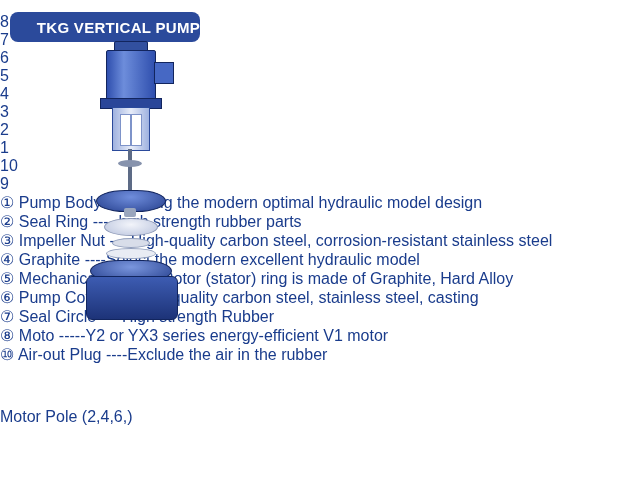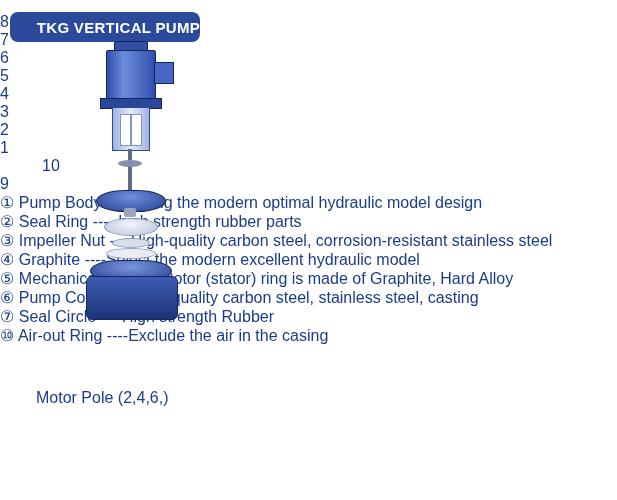--- a/index.html
+++ b/index.html
@@ -213,21 +213,21 @@
 <div class="leadv" style="left:114px;top:275px;height:13px;"></div>
 
 <div class="num" style="left:214px;top:74px;">8</div>
 <div class="num" style="left:214px;top:129px;">7</div>
 <div class="num" style="left:214px;top:164px;">6</div>
 <div class="num" style="left:214px;top:194px;">5</div>
 <div class="num" style="left:214px;top:210px;">4</div>
 <div class="num" style="left:214px;top:225px;">3</div>
 <div class="num" style="left:214px;top:238px;">2</div>
 <div class="num" style="left:214px;top:262px;">1</div>
-<div class="num" style="left:32px;top:236px;padding-left:42px;">10</div>
+<div class="num" style="left:32px;top:236px;">10</div>
 <div class="num" style="left:32px;top:281px;">9</div>
 
 <div class="arrow-tail"></div>
 <div class="arrow"></div>
 
 <div class="legend">
   <div class="legend-row">
     <span class="circ">①</span>
     <span class="legend-name">Pump Body</span>
     <span class="legend-desc"> ---- Using the modern optimal hydraulic model design</span>
@@ -256,31 +256,36 @@
     <span class="circ">⑥</span>
     <span class="legend-name">Pump Cover</span>
     <span class="legend-desc"> ----High-quality carbon steel, stainless steel, casting</span>
   </div>
   <div class="legend-row">
     <span class="circ">⑦</span>
     <span class="legend-name">Seal Circle</span>
     <span class="legend-desc"> ----High strength Rubber</span>
   </div>
   <div class="legend-row">
+    <span class="circ">⑧</span>
+    <span class="legend-name">Moto</span>
+    <span class="legend-desc"> -----Y2 or YX3 series energy-efficient V1 motor</span>
+  </div>
+  <div class="legend-row">
     <span class="circ">⑩</span>
-    <span class="legend-name">Air-out Ring</span>
-    <span class="legend-desc"> ----Exclude the air in the casing</span>
+    <span class="legend-name">Air-out Plug</span>
+    <span class="legend-desc"> ----Exclude the air in the rubber</span>
   </div>
 </div>
 
 <div class="model-box">
 
   <div class="mv" style="left:166px;top:26px;height:44px;"></div>
   <div class="mh" style="left:166px;top:70px;width:12px;"></div>
-  <div class="mlabel" style="left:180px;top:65px;padding-left:36px;">Motor Pole (2,4,6,)</div>
+  <div class="mlabel" style="left:180px;top:65px;">Motor Pole (2,4,6,)</div>
 
   <div class="mv" style="left:139px;top:26px;height:66px;"></div>
   <div class="mh" style="left:139px;top:92px;width:39px;"></div>
 
   <div class="mh" style="left:112px;top:114px;width:66px;"></div>
 
   <div class="mh" style="left:78px;top:136px;width:100px;"></div>
 
   <div class="mh" style="left:36px;top:158px;width:142px;"></div>
 

